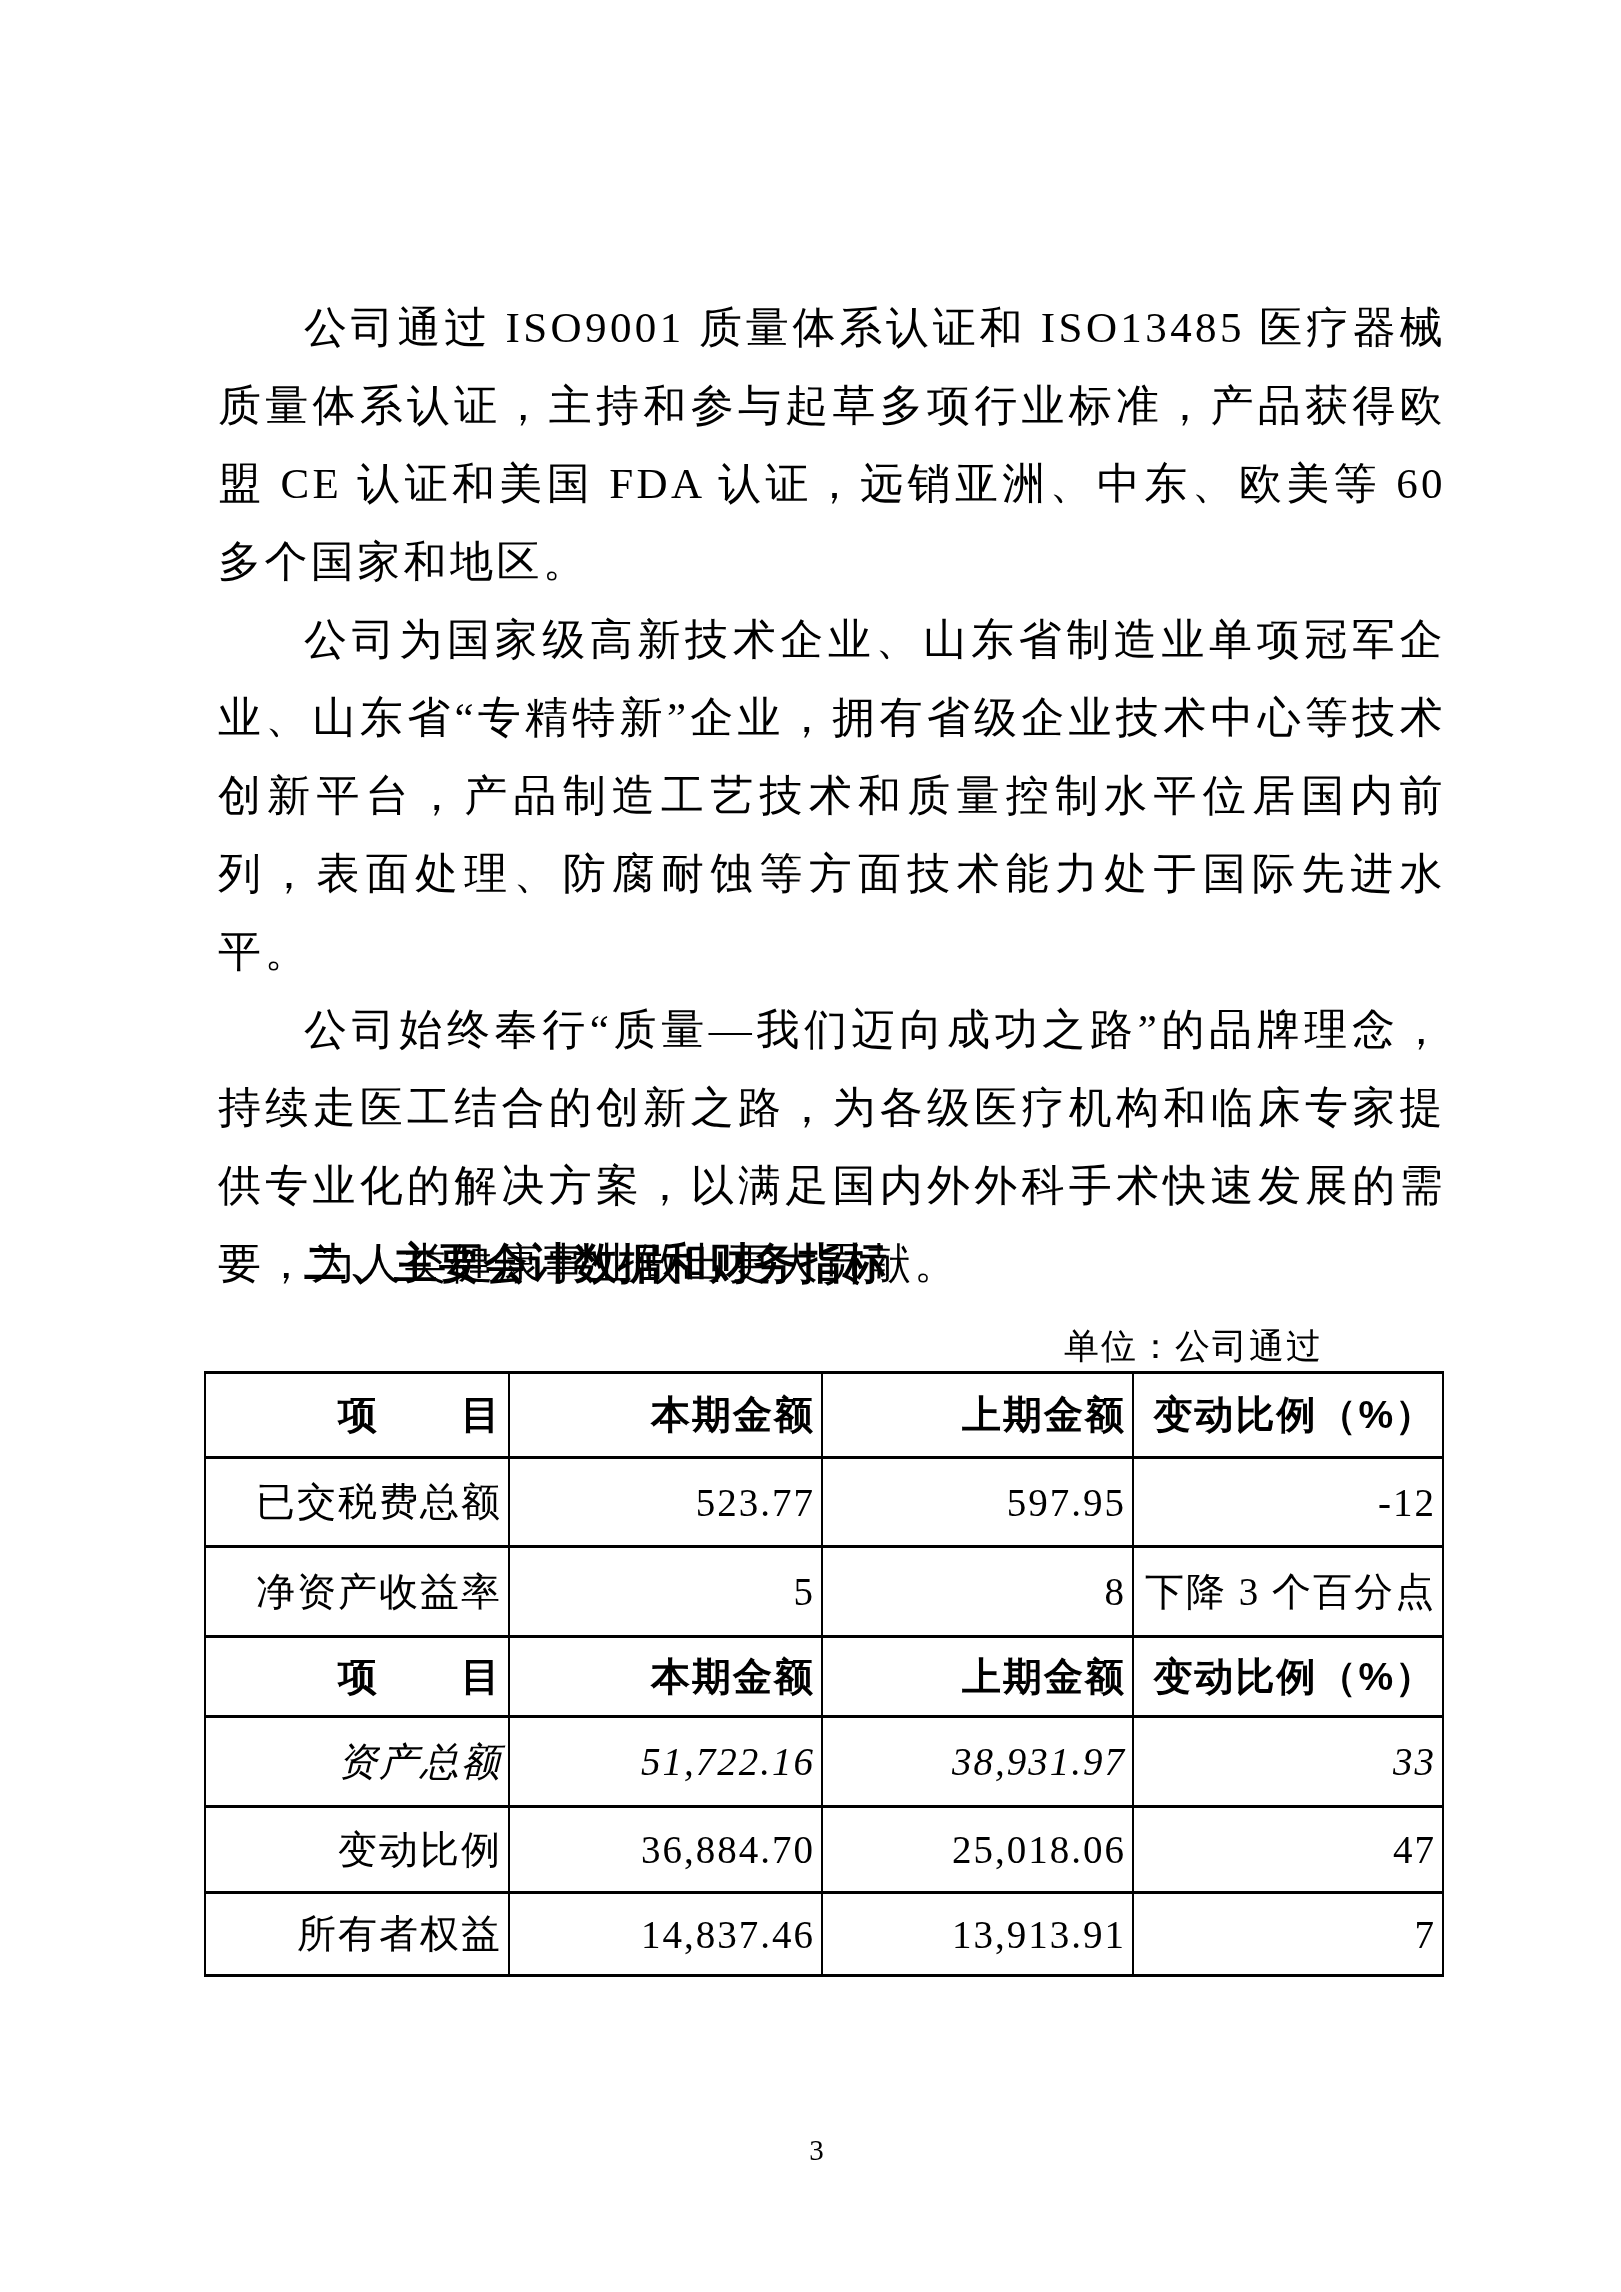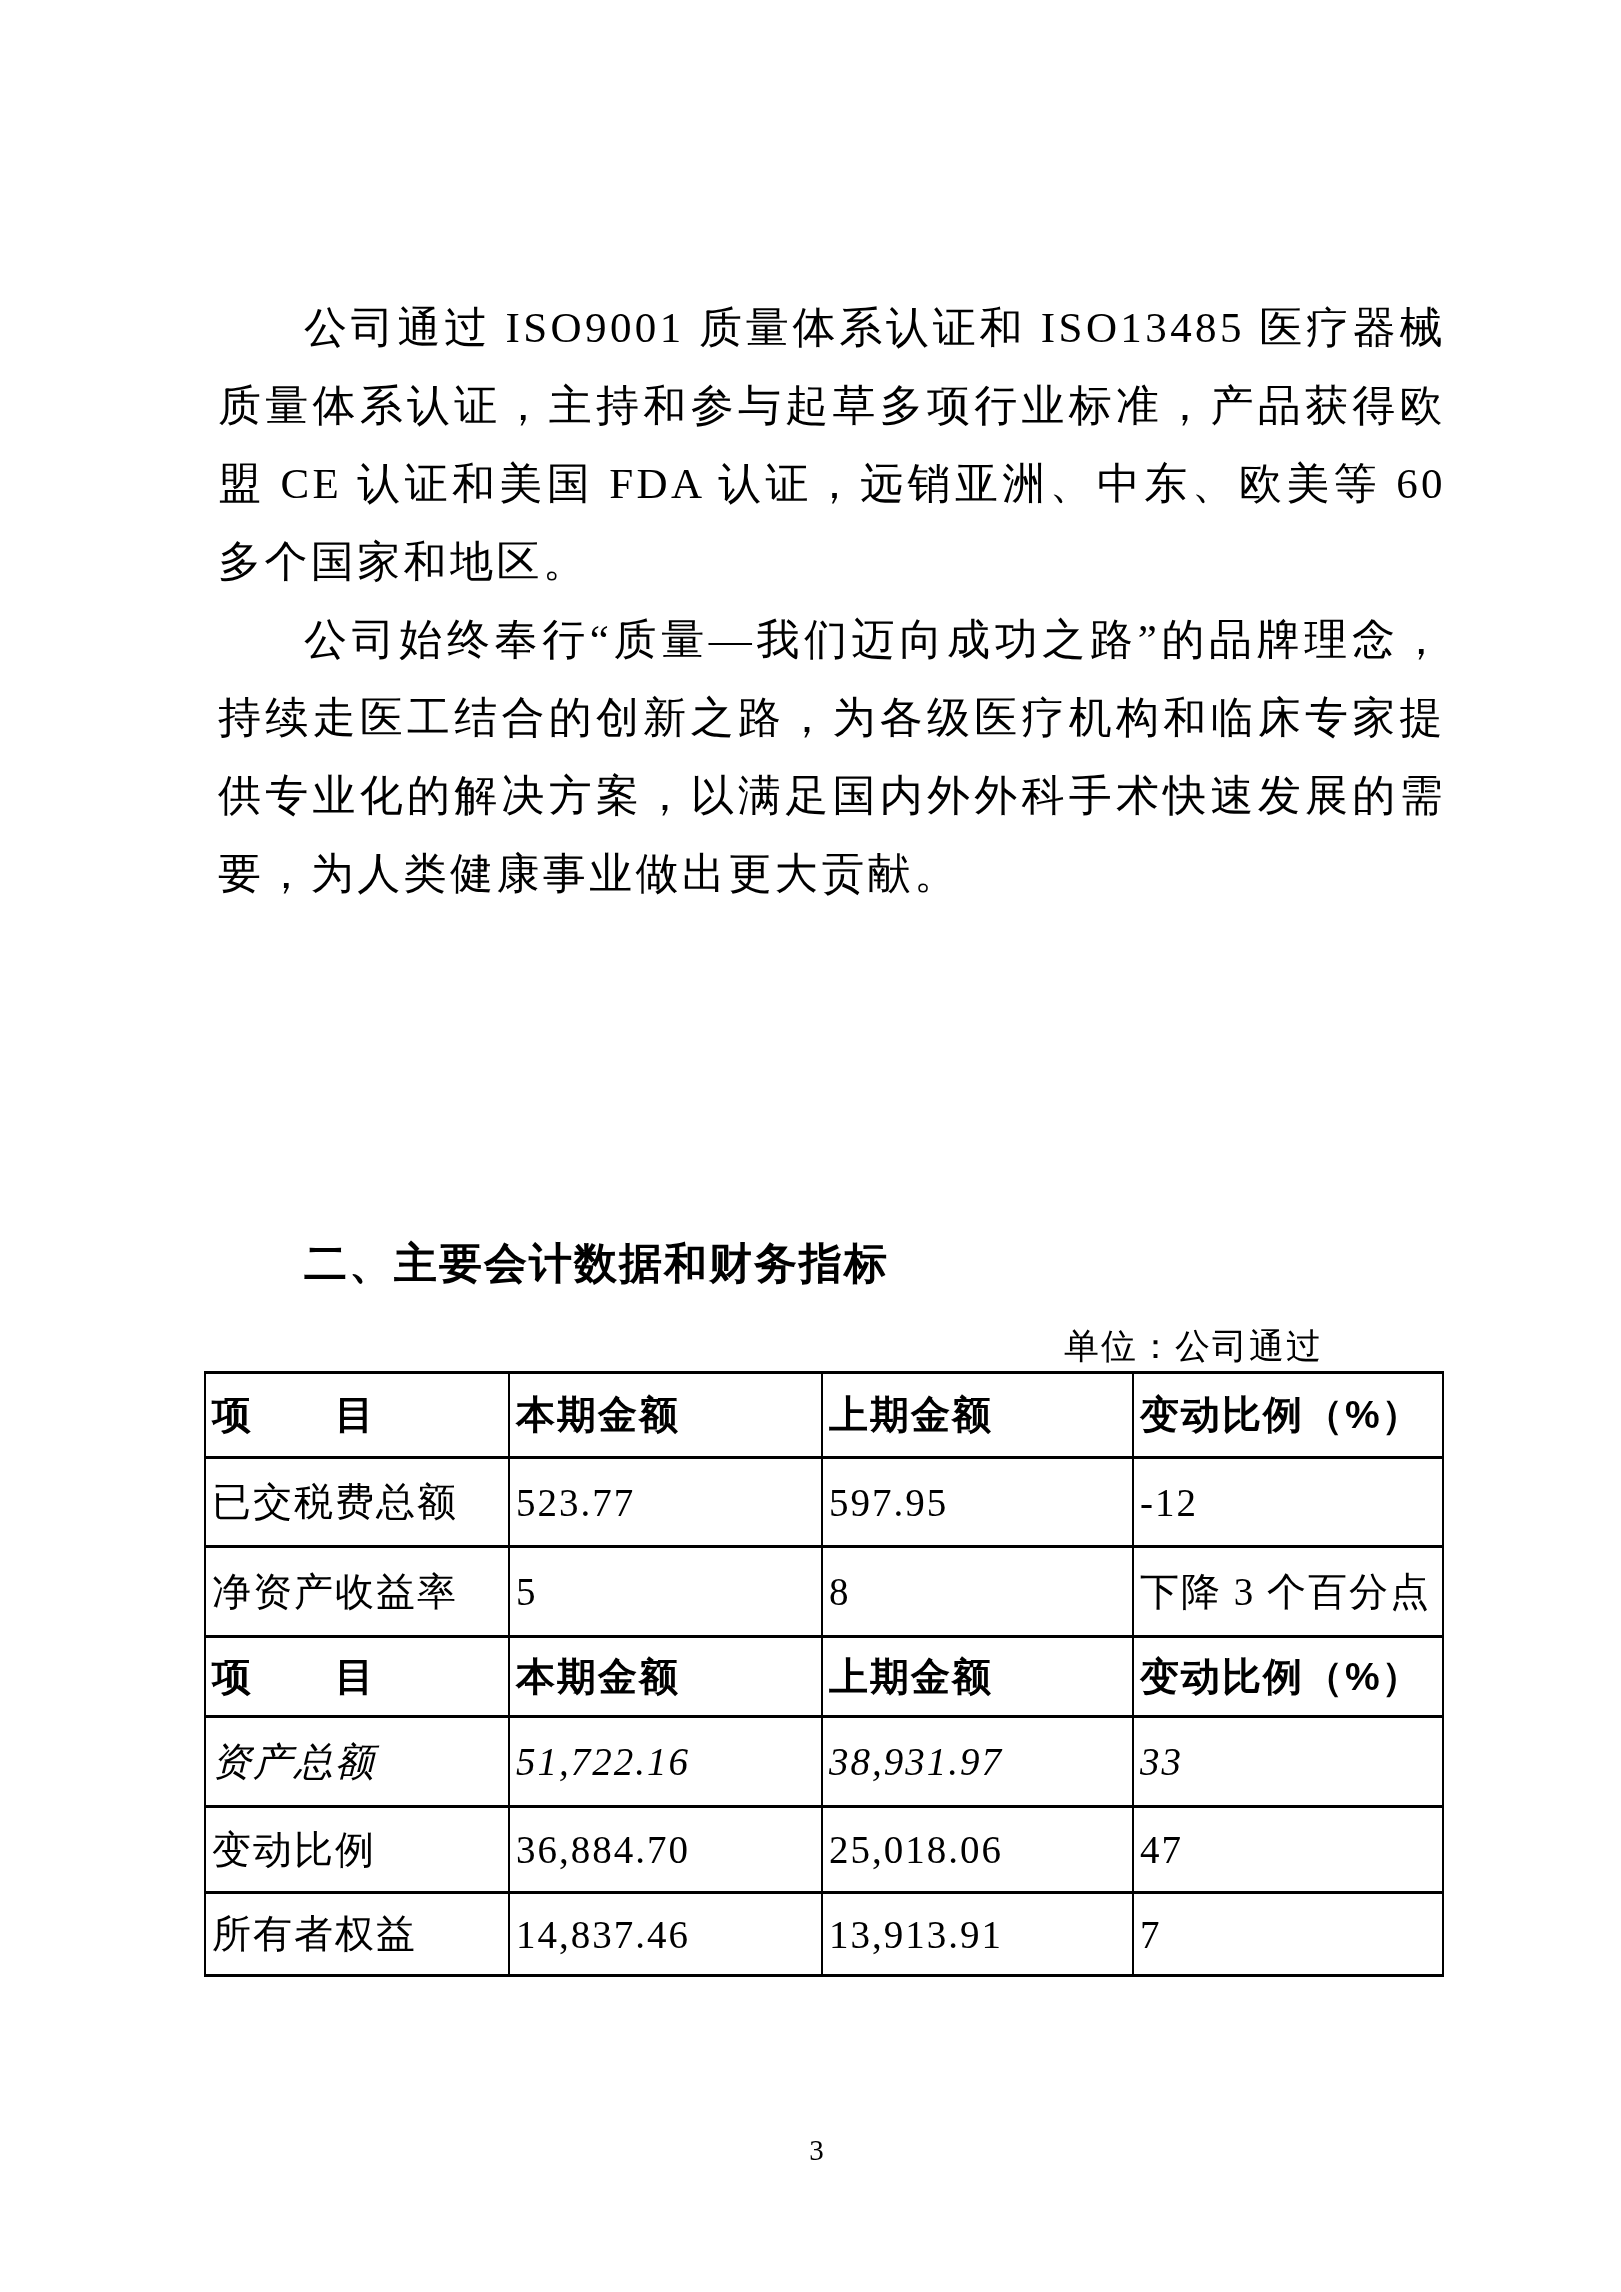--- a/index.html
+++ b/index.html
@@ -61,21 +61,21 @@
     table-layout: fixed;
     border-top: 3.9px solid #000;
     border-bottom: 3.9px solid #000;
     border-left: 2.9px solid #000;
     border-right: 2.9px solid #000;
   }
   table.fin-table td {
     border: 2.9px solid #000;
     border-top-width: 3.9px;
     border-bottom-width: 3.9px;
-    text-align: left;
+    text-align: right;
     vertical-align: middle;
     padding: 0 5.9px;
     font-size: 39px;
     letter-spacing: 2px;
     overflow: hidden;
   }
   table.fin-table td.th {
     font-family: "Liberation Sans", "DejaVu Sans", sans-serif;
     font-weight: bold;
   }
@@ -100,20 +100,21 @@
     line-height: 35px;
   }
 </style>
 </head>
 <body>
 
 <div class="page">
 
   <div class="body-text">
     <p>公司通过 ISO9001 质量体系认证和 ISO13485 医疗器械质量体系认证，主持和参与起草多项行业标准，产品获得欧盟 CE 认证和美国 FDA 认证，远销亚洲、中东、欧美等 60 多个国家和地区。</p>
+    <p>公司为国家级高新技术企业、山东省制造业单项冠军企业、山东省“专精特新”企业，拥有省级企业技术中心等技术创新平台，产品制造工艺技术和质量控制水平位居国内前列，表面处理、防腐耐蚀等方面技术能力处于国际先进水平。</p>
     <p>公司始终奉行“质量—我们迈向成功之路”的品牌理念，持续走医工结合的创新之路，为各级医疗机构和临床专家提供专业化的解决方案，以满足国内外外科手术快速发展的需要，为人类健康事业做出更大贡献。</p>
   </div>
 
   <div class="section-heading">二、主要会计数据和财务指标</div>
 
   <div class="unit-note">单位：公司通过</div>
 
   <table class="fin-table">
     <colgroup>
       <col style="width:304px">

